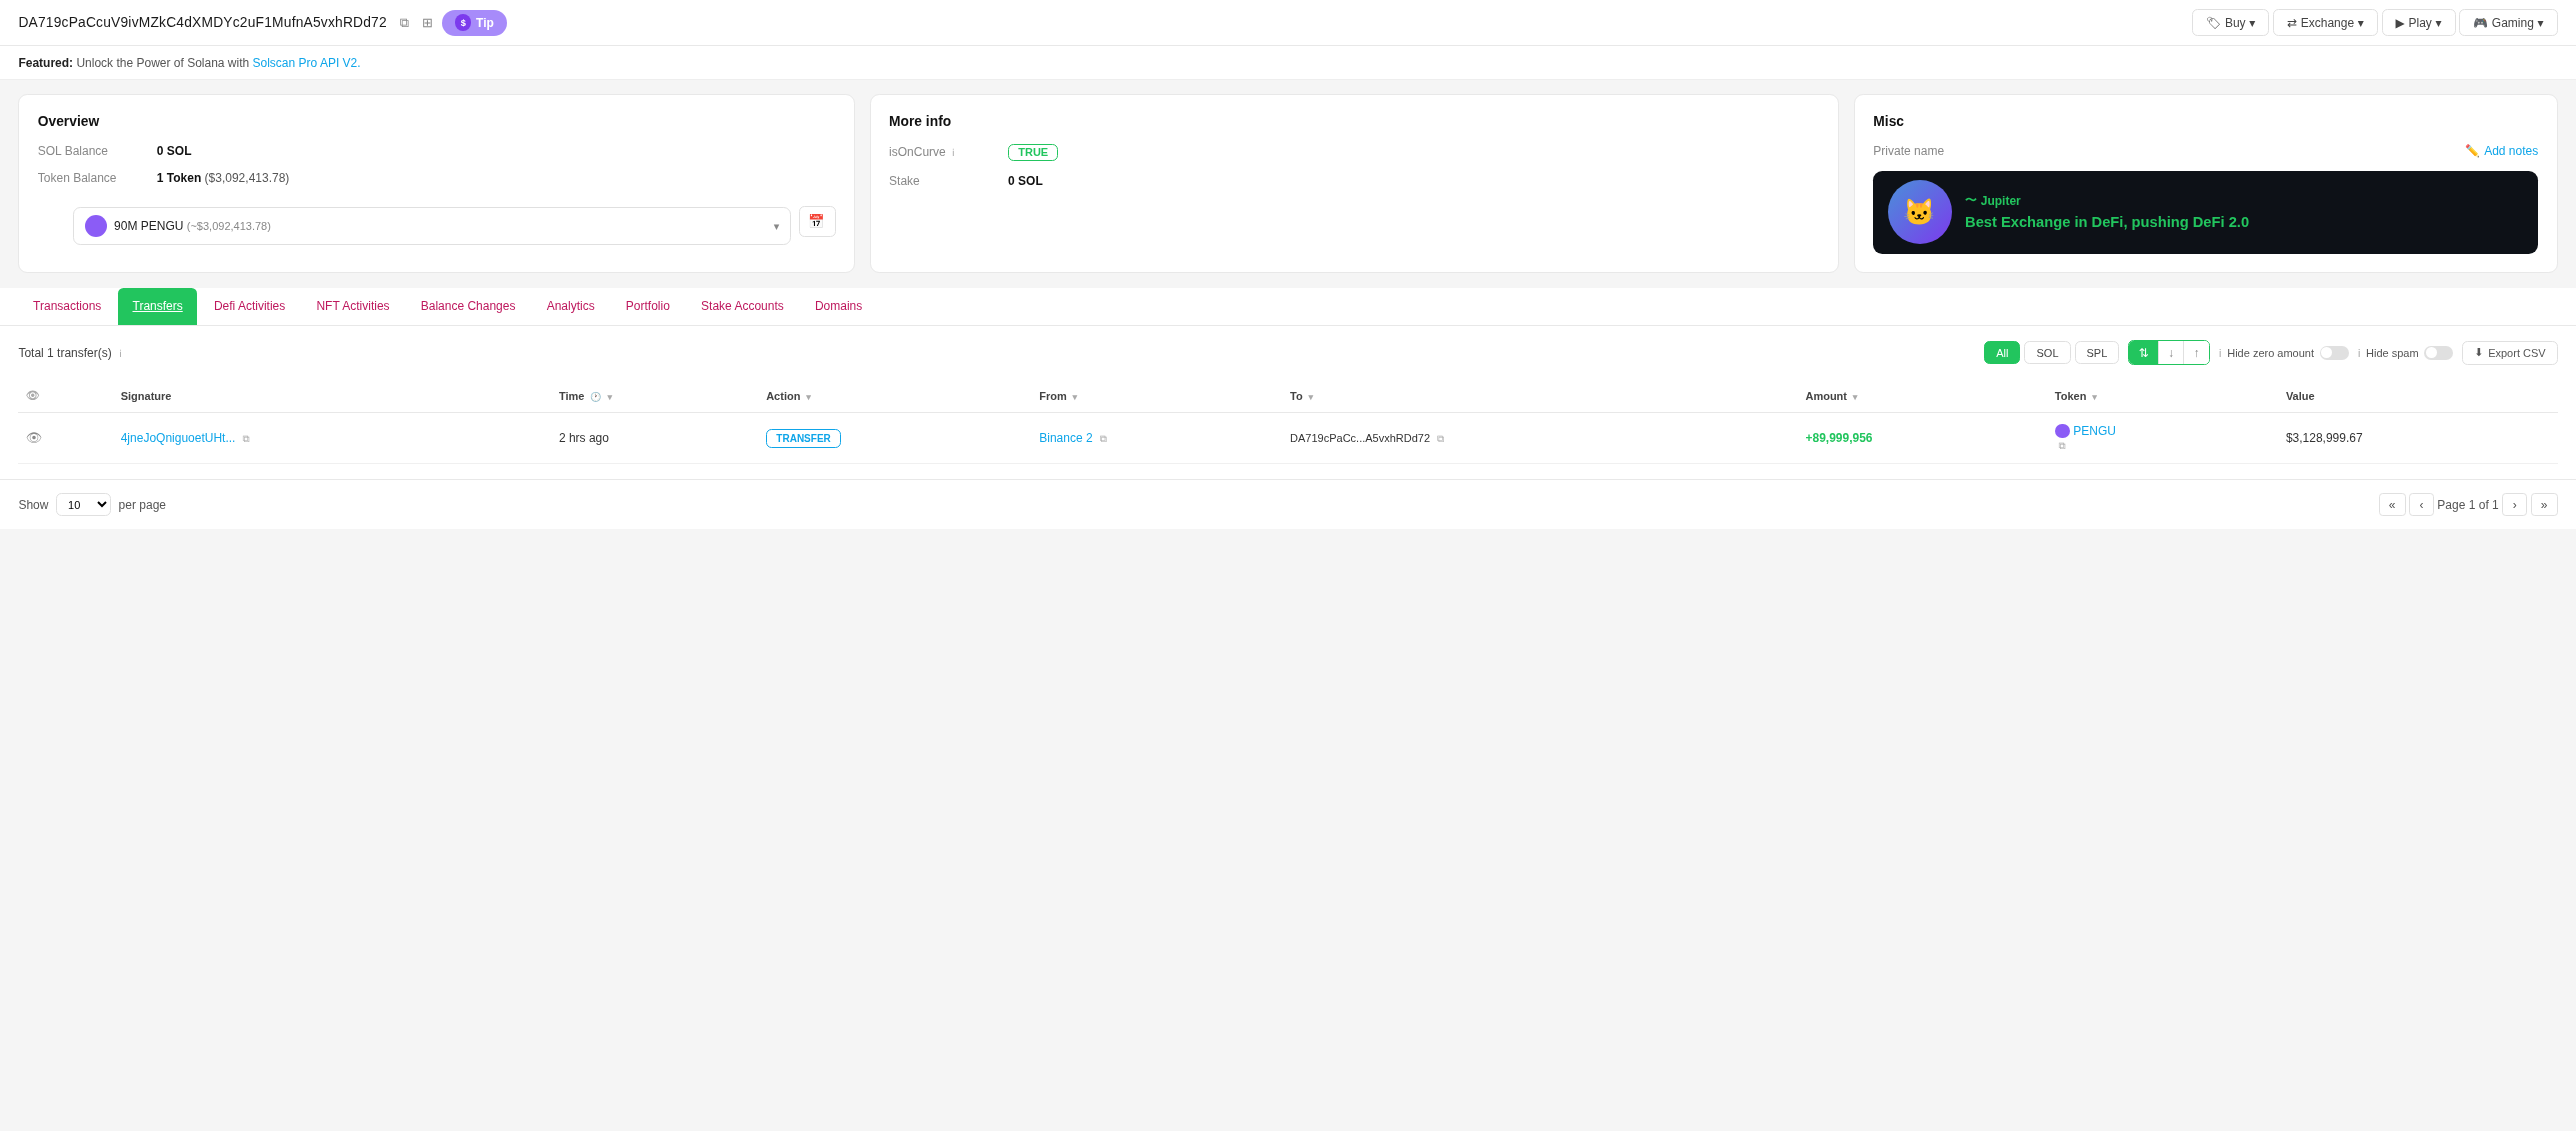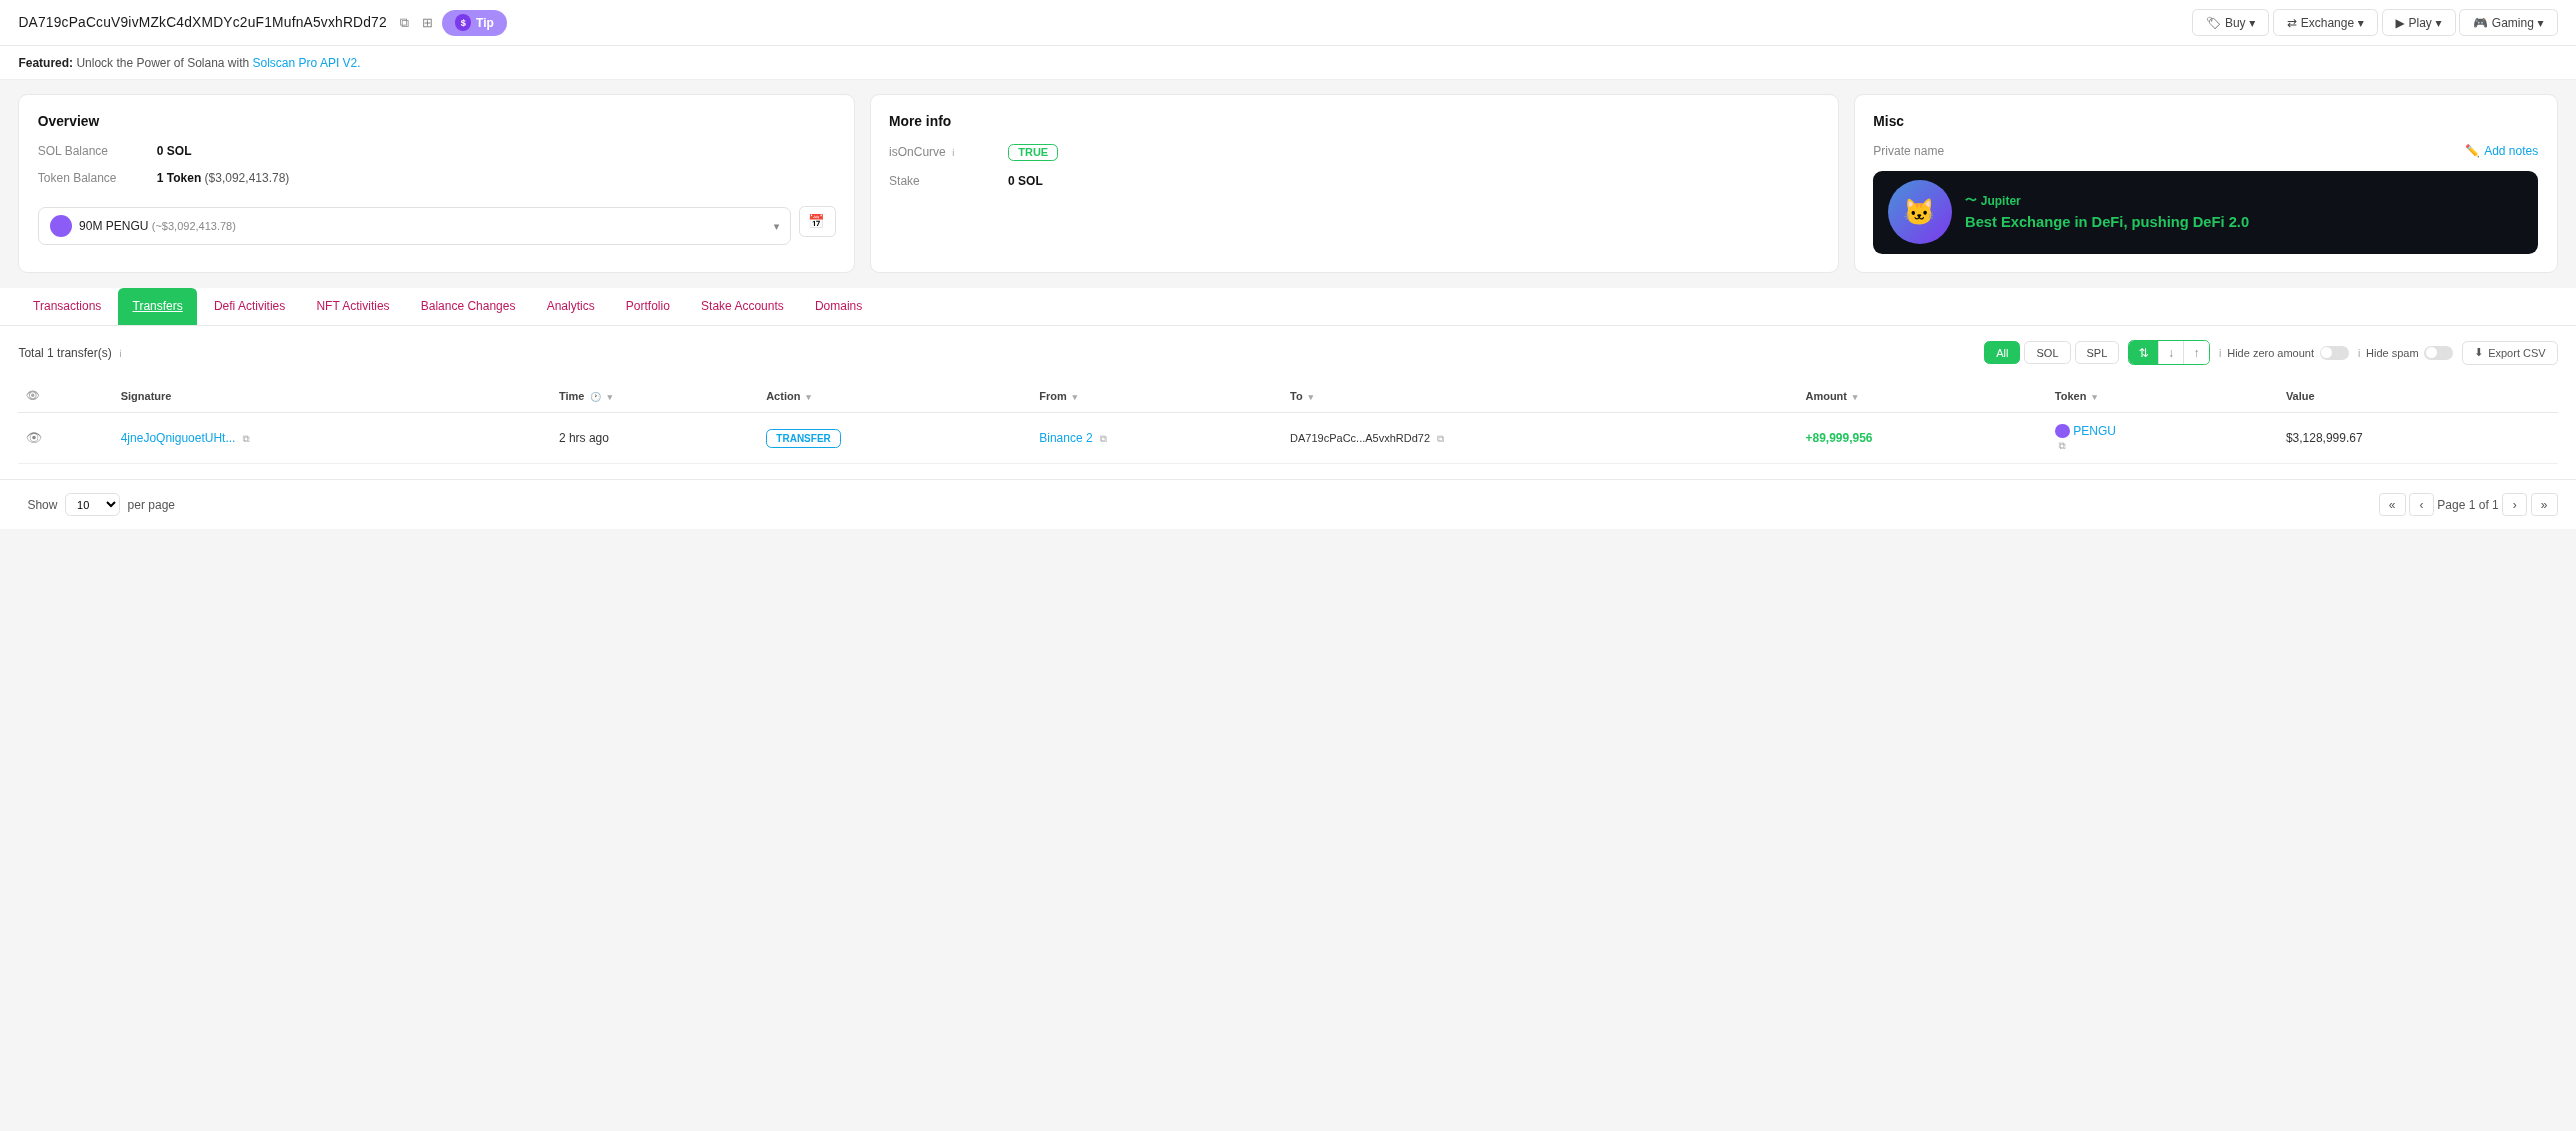--- a/index.html
+++ b/index.html
@@ -82,21 +82,21 @@
     .to-addr { color: #333; font-size: 11px; }
     .amount-positive { color: #22c55e; font-weight: 600; }
     .pengu-link { color: #0ea5e9; text-decoration: none; display: flex; align-items: center; gap: 3.7px; }
     .pengu-icon { width: 14.7px; height: 14.7px; background: #8B5CF6; border-radius: 50%; }
     .eye-icon { color: #888; cursor: pointer; font-size: 13px; }
     .copy-icon { color: #aaa; cursor: pointer; font-size: 10px; margin-left: 3.7px; }
     .info-icon { color: #aaa; font-size: 10px; margin-left: 2.8px; cursor: pointer; }
 
     
     .pagination { display: flex; align-items: center; justify-content: space-between; padding: 13px 18.4px; background: #fff; border-top: 0.9px solid #e8e8e8; }
-    .show-group { display: flex; align-items: center; gap: 7.3px; font-size: 12px; color: #555; margin-left: 9px; }
+    .show-group { display: flex; align-items: center; gap: 7.3px; font-size: 12px; color: #555; }
     .show-select { border: 0.9px solid #e0e0e0; border-radius: 5.5px; padding: 3.7px 7.3px; font-size: 11px; cursor: pointer; background: #fff; }
     .page-nav { display: flex; align-items: center; gap: 3.7px; font-size: 12px; color: #555; }
     .page-nav-btn { border: 0.9px solid #e0e0e0; border-radius: 3.7px; padding: 3.7px 9.2px; background: #fff; cursor: pointer; font-size: 12px; color: #555; }
   </style>
 </head>
 <body>
 
 <div class="header">
   <span class="header-address">DA719cPaCcuV9ivMZkC4dXMDYc2uF1MufnA5vxhRDd72</span>
   <div class="header-icons">
@@ -146,21 +146,21 @@
       <span class="info-value">0 SOL</span>
     </div>
     <div class="info-row">
       <span class="info-label">Token Balance</span>
       <span class="info-value">
         <span>1 Token</span>
         <span style="font-weight:400;color:#555;">($3,092,413.78)</span>
       </span>
     </div>
     <div style="display:flex;gap:7.3px;align-items:center;margin-top:7.3px;">
-      <div class="token-select" style="flex:1;">
+      <div class="token-select" style="flex:1;margin-left:35px;">
         <div class="token-icon"></div>
         <span class="token-name">
           <span>90M PENGU</span>
           <span style="color:#888;font-size:11px;">(~$3,092,413.78)</span>
         </span>
         <span class="chevron">▾</span>
       </div>
       <button class="cal-btn">📅</button>
     </div>
   </div>

